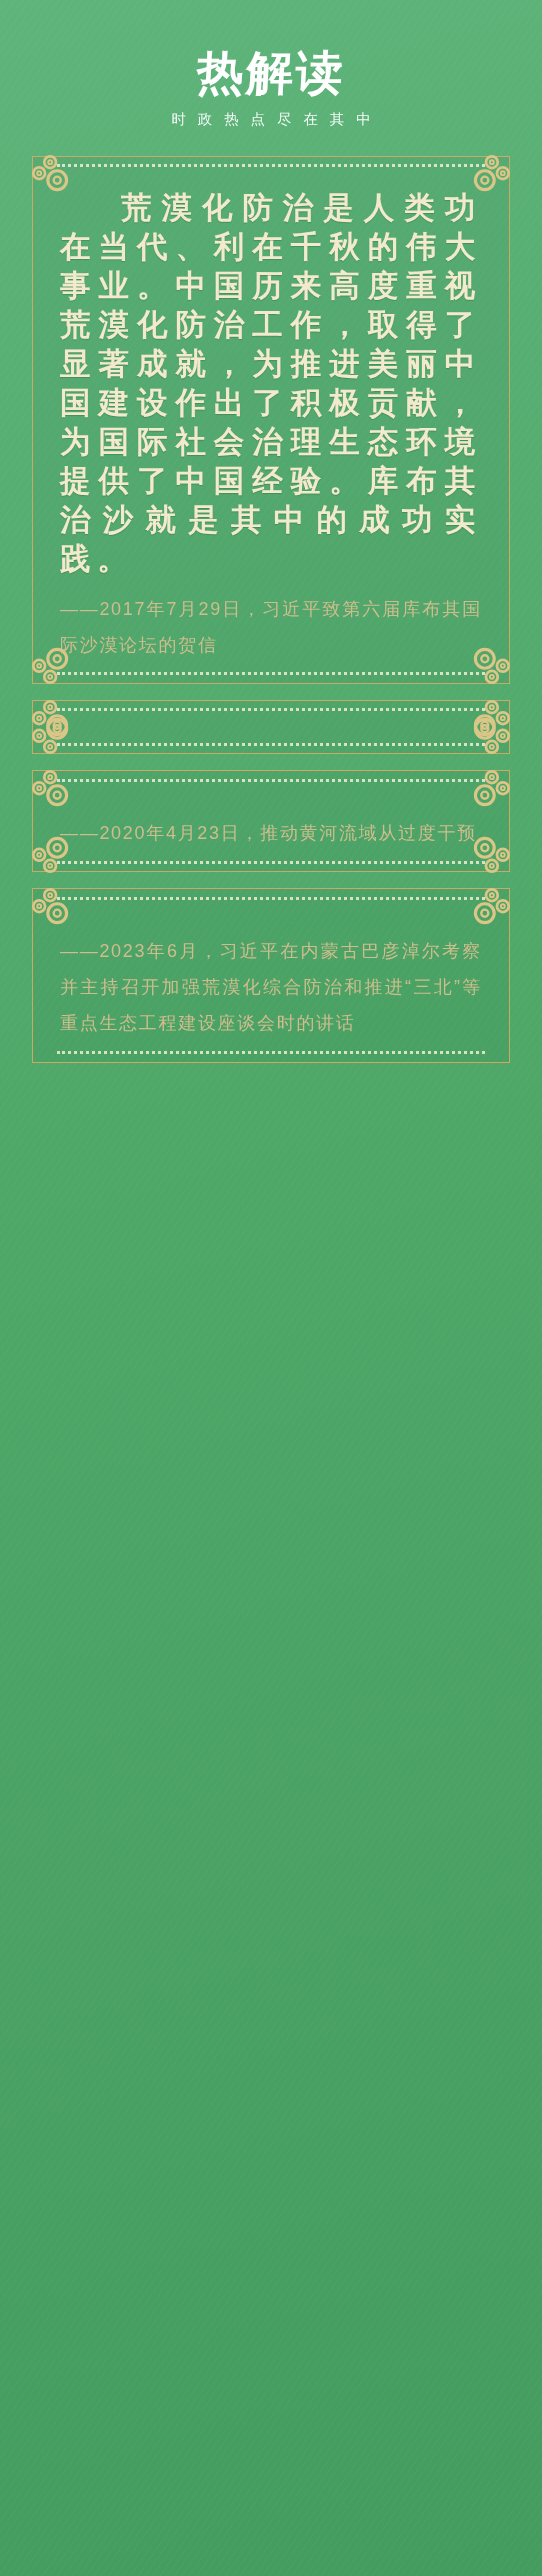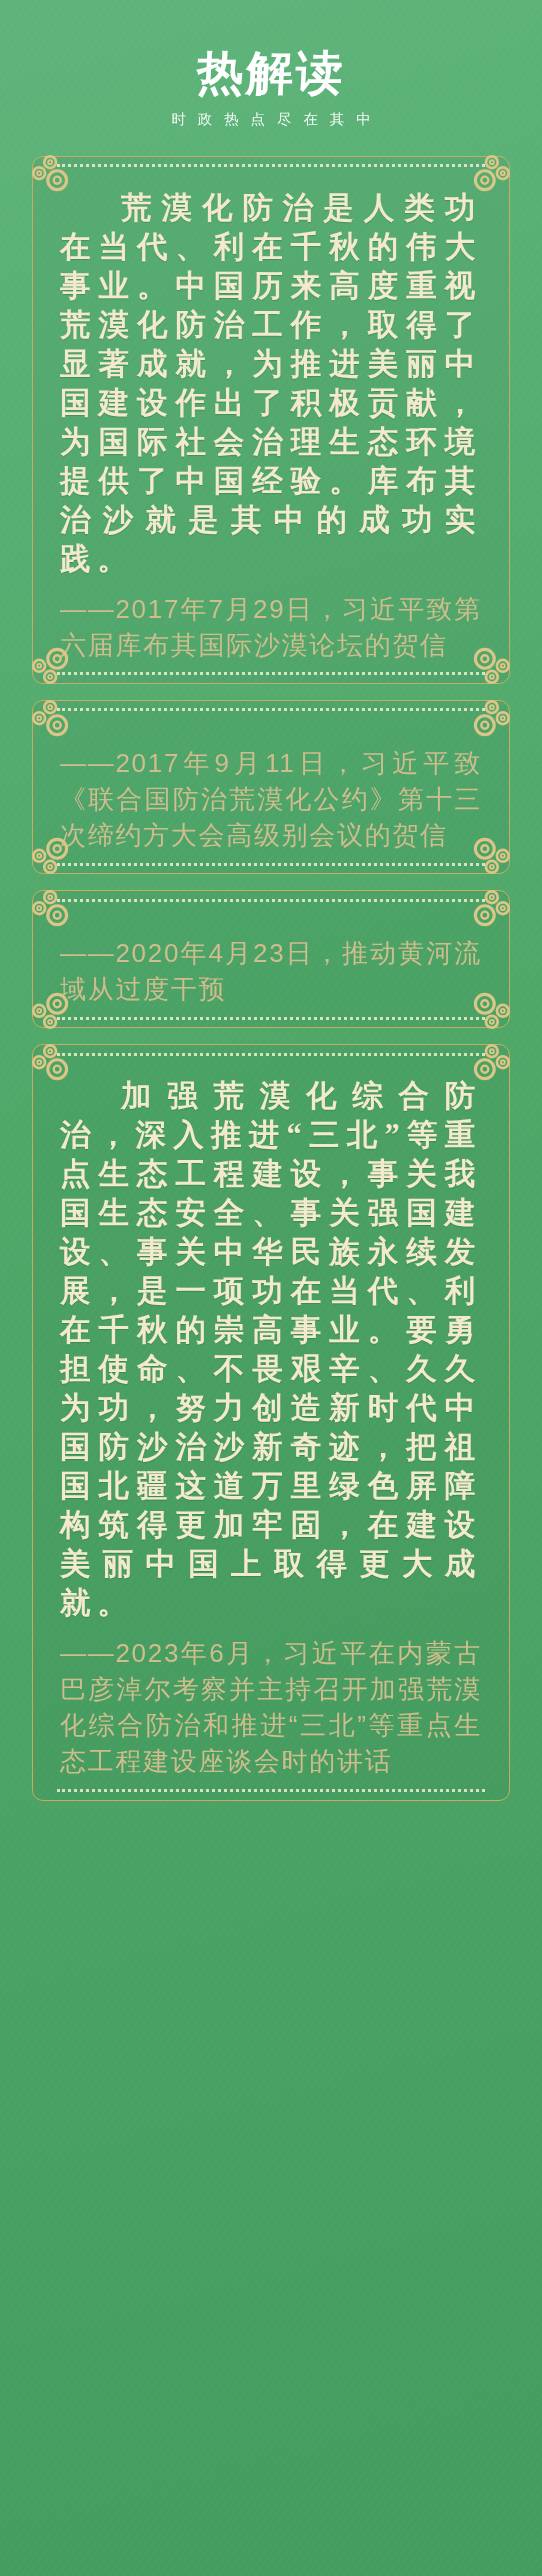--- a/index.html
+++ b/index.html
@@ -26,42 +26,42 @@
   }
   .title{
     margin:27px 12px 0;font-size:39px;line-height:47px;font-weight:900;letter-spacing:3.4px;
     background:linear-gradient(180deg,#f8e7a3 5%,#e7c257 55%,#f2d87f 100%);
     -webkit-background-clip:text;background-clip:text;color:transparent;
     filter:drop-shadow(0 2.5px 1.7px rgba(22,76,44,.35));
   }
   
   .cards{display:flex;flex-direction:column;gap:16px;margin:27px 32px 0;flex:0 0 auto;}
   .card{
-    position:relative;border:1.7px solid #c9ab66;border-radius:11px;
+    position:relative;border:1.7px solid #c9ab66;border-radius:0;
     padding:32px 27px 20.3px;background:rgba(8,66,34,.05);
   }
   .card::before,.card::after{
     content:"";position:absolute;left:24px;right:24px;
     border-top:3.4px dotted rgba(247,240,216,.82);
   }
   .card::before{top:7.6px;}
   .card::after{bottom:7.6px;}
   .corner{position:absolute;width:47px;height:47px;color:#dcc687;}
   .corner.tl{top:-4.2px;left:-4.2px;}
   .corner.tr{top:-4.2px;right:-4.2px;transform:scaleX(-1);}
   .corner.bl{bottom:-4.2px;left:-4.2px;transform:scaleY(-1);}
   .corner.br{bottom:-4.2px;right:-4.2px;transform:scale(-1,-1);}
   .quote{
     margin:0;font-family:"Liberation Serif",serif;font-weight:700;
     font-size:30.5px;line-height:39px;letter-spacing:6.8px;
     color:#f3eacd;text-align:justify;text-indent:2em;
     text-shadow:0 0.8px 0.8px rgba(20,70,40,.25);
   }
   .attribution{
-    margin:12px 0 0;font-size:26px;line-height:36px;letter-spacing:1.7px;
+    margin:12px 0 0;font-size:18px;line-height:36px;letter-spacing:1.7px;
     color:#cfbd8d;text-align:justify;font-weight:400;
   }
 </style>
 </head>
 <body>
 
 <svg width="0" height="0" style="position:absolute" aria-hidden="true">
   <defs>
     <g id="ornament" fill="none" stroke="currentColor">
       <circle cx="36" cy="36" r="12" stroke-width="4"></circle>
@@ -106,21 +106,20 @@
         </svg>
       <svg class="corner tr" viewBox="0 0 60 60">
           <use href="#ornament"></use>
         </svg>
       <svg class="corner bl" viewBox="0 0 60 60">
           <use href="#ornament"></use>
         </svg>
       <svg class="corner br" viewBox="0 0 60 60">
           <use href="#ornament"></use>
         </svg>
-      <p class="attribution">——2017年9月11日，习近平致《联合国防治荒漠化公约》第十三次缔约方大会高级别会议的贺信</p>
     </section>
 
     <section class="card">
       <svg class="corner tl" viewBox="0 0 60 60">
           <use href="#ornament"></use>
         </svg>
       <svg class="corner tr" viewBox="0 0 60 60">
           <use href="#ornament"></use>
         </svg>
       <svg class="corner bl" viewBox="0 0 60 60">
@@ -133,20 +132,19 @@
     </section>
 
     <section class="card">
       <svg class="corner tl" viewBox="0 0 60 60">
           <use href="#ornament"></use>
         </svg>
       <svg class="corner tr" viewBox="0 0 60 60">
           <use href="#ornament"></use>
         </svg>
 
-      <p class="quote">加强荒漠化综合防治，深入推进“三北”等重点生态工程建设，事关我国生态安全、事关强国建设、事关中华民族永续发展，是一项功在当代、利在千秋的崇高事业。要勇担使命、不畏艰辛、久久为功，努力创造新时代中国防沙治沙新奇迹，把祖国北疆这道万里绿色屏障构筑得更加牢固，在建设美丽中国上取得更大成就。</p>
       <p class="attribution">——2023年6月，习近平在内蒙古巴彦淖尔考察并主持召开加强荒漠化综合防治和推进“三北”等重点生态工程建设座谈会时的讲话</p>
     </section>
 
   </div>
 
 </div>
 
 
 </body></html>

